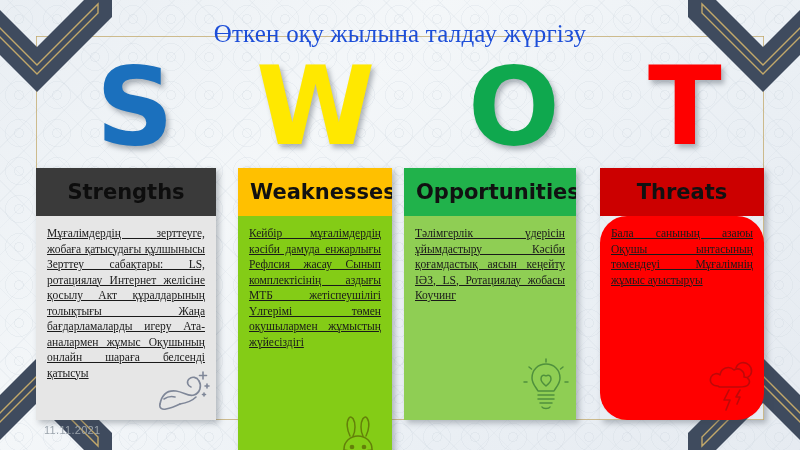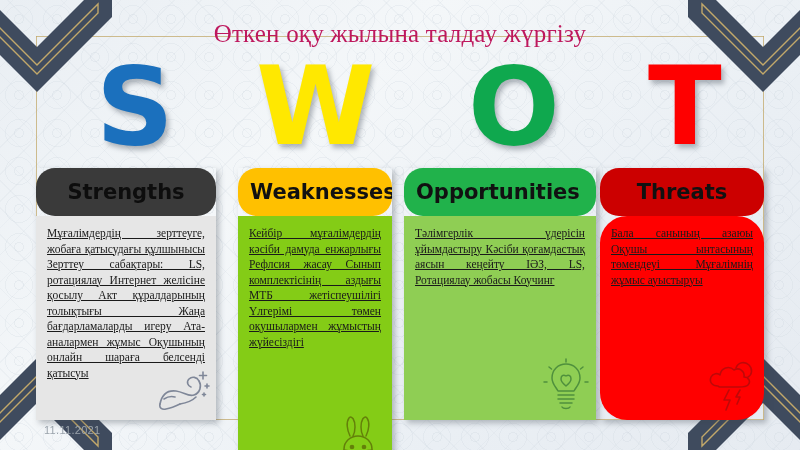--- a/index.html
+++ b/index.html
@@ -37,21 +37,21 @@
   .c-tl{left:-38px;top:-58px;}
   .c-tr{right:-38px;top:-58px;transform:scaleX(-1);}
   .c-bl{left:-38px;bottom:-58px;transform:scaleY(-1);}
   .c-br{right:-38px;bottom:-58px;transform:scale(-1,-1);}
 
   
   #title{
     position:absolute;left:0;right:0;top:20px;z-index:6;
     text-align:center;
     font-family:"Liberation Serif","DejaVu Serif",serif;
-    font-size:25px;font-weight:400;color:#be185d;
+    font-size:25px;font-weight:400;color:#1d4ed8;
     letter-spacing:.2px;
   }
   
   #swot-row{position:absolute;left:0;right:0;top:52px;height:110px;z-index:5;}
   .bigletter{
     position:absolute;top:0;
     font-family:"DejaVu Sans","Liberation Sans",sans-serif;
     font-weight:bold;font-size:108px;line-height:110px;
     text-shadow:3px 4px 5px rgba(90,100,110,.45);
     user-select:none;
@@ -62,21 +62,21 @@
   #L-T{left:648px;}
 
   
   .card{
     position:absolute;z-index:6;
     box-shadow:3px 3px 6px rgba(60,70,80,.35);
     overflow:hidden;
   }
   .card-head{
     height:48px;display:flex;align-items:center;
-    padding:0 12px;box-sizing:border-box;border-radius:19px;
+    padding:0 12px;box-sizing:border-box;
   }
   .card-head span{
     font-family:"DejaVu Sans","Liberation Sans",sans-serif;
     font-weight:bold;font-size:21px;color:#111;
     white-space:nowrap;
   }
   .card-body{
     padding:10px 11px 6px 11px;box-sizing:border-box;
     font-family:"Liberation Serif","DejaVu Serif",serif;
     font-size:11.5px;line-height:15.5px;
@@ -89,21 +89,21 @@
   
   #card-s{left:36px;top:168px;width:180px;height:252px;}
   #card-s .card-head{background:#3a3a3a;justify-content:center;}
   #card-s .card-head span{color:#0d0d0d;}
   #card-s .card-body{background:#e6e6e6;}
 
   #card-w{left:238px;top:168px;width:154px;height:306px;}
   #card-w .card-head{background:#ffc000;}
   #card-w .card-body{background:#ffff00;}
 
-  #card-o{left:404px;top:168px;width:192px;height:252px;}
+  #card-o{left:404px;top:168px;width:172px;height:252px;}
   #card-o .card-head{background:#21b24b;}
   #card-o .card-body{background:#8fce54;}
 
   #card-t{left:600px;top:168px;width:164px;height:252px;}
   #card-t .card-head{background:#cc0000;justify-content:center;}
   #card-t .card-body{background:#ff0000;border-radius:27px;}
 
   #datestamp{
     position:absolute;left:44px;bottom:14px;z-index:7;
     font-family:"Liberation Sans",sans-serif;

